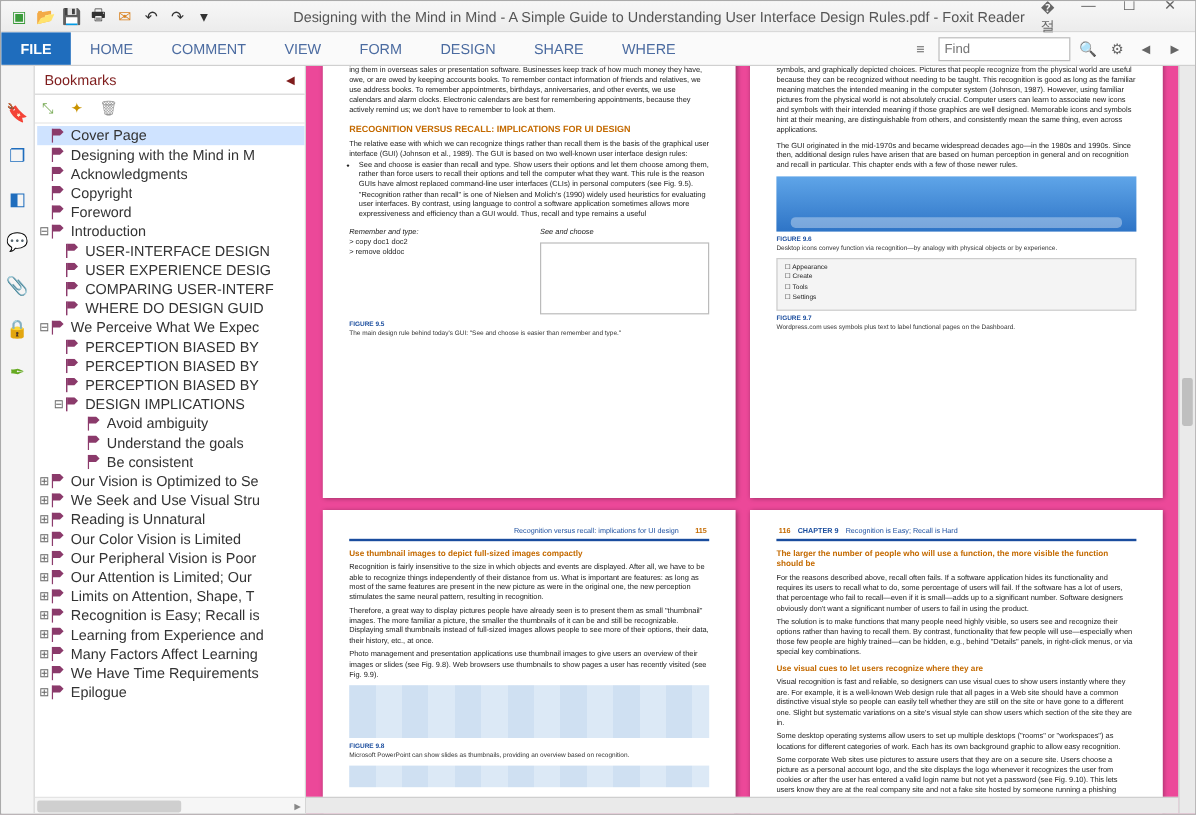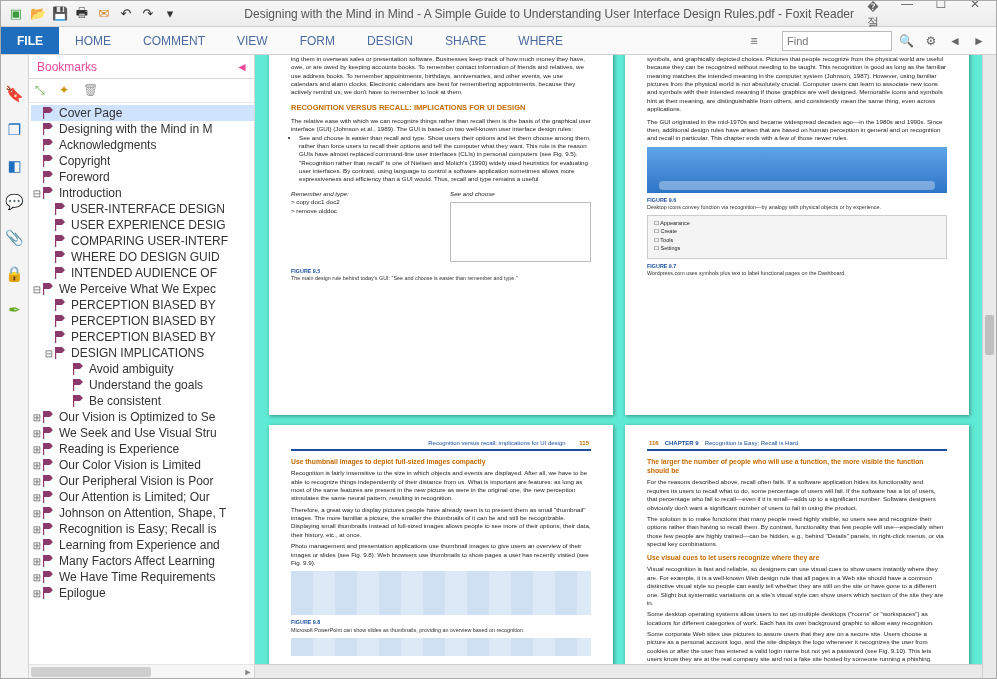--- a/index.html
+++ b/index.html
@@ -10,47 +10,47 @@
   .qat .ic { width: 18px; height: 18px; display: flex; align-items: center; justify-content: center; font-size: 13px; }
   .titlebar .title { flex: 1; text-align: right; color: #555; font-size: 12px; white-space: nowrap; overflow: hidden; text-overflow: ellipsis; padding: 0 8px; }
   .titlebar .winbtns { display: flex; gap: 12px; padding-right: 10px; }
   .winbtns span { width: 22px; text-align: center; color: #666; cursor: default; }
   
   .ribbon { height: 28px; background: #fafafa; border-bottom: 1px solid #d0d0d0; display: flex; align-items: stretch; }
   .ribbon .tab { padding: 0 16px; line-height: 28px; color: #4b6ba0; font-size: 12px; }
   .ribbon .tab.file { background: #1f6dbd; color: #fff; font-weight: bold; }
   .ribbon .spacer { flex: 1; }
   .ribbon .search { display: flex; align-items: center; gap: 6px; padding-right: 8px; }
-  .ribbon input { width: 110px; height: 20px; border: 1px solid #bbb; padding: 0 4px; font-size: 11px; margin-left: 13px; }
+  .ribbon input { width: 110px; height: 20px; border: 1px solid #bbb; padding: 0 4px; font-size: 11px; }
   .ribbon .ric { width: 18px; height: 18px; display:flex; align-items:center; justify-content:center; color:#666; }
   
   .main { flex: 1; display: flex; overflow: hidden; }
   
   .iconstrip { width: 28px; background: #f4f4f4; border-right: 1px solid #d5d5d5; display: flex; flex-direction: column; align-items: center; padding-top: 30px; gap: 18px; }
   .iconstrip .sic { width: 18px; height: 18px; font-size: 15px; text-align:center; }
   
   .bookmarks { width: 226px; border-right: 1px solid #d5d5d5; display: flex; flex-direction: column; font-size: 12px; overflow:hidden; }
-  .bm-header { height: 24px; line-height: 24px; padding-left: 8px; border-bottom: 1px solid #d5d5d5; font-weight: 400; color:#ec4899; display:flex; justify-content:space-between; padding-right:6px; }
+  .bm-header { height: 24px; line-height: 24px; padding-left: 8px; border-bottom: 1px solid #d5d5d5; font-weight: 400; color:#7f1d1d; display:flex; justify-content:space-between; padding-right:6px; }
   .bm-tools { height: 24px; display: flex; align-items: center; gap: 8px; padding-left: 6px; border-bottom: 1px solid #e6e6e6; }
   .bm-tools .tic { width:16px; height:16px; font-size:12px; color:#7a5; }
   .bm-tree { flex: 1; overflow: hidden; padding: 2px 0 2px 2px; }
   .bm-tree .row { display: flex; align-items: center; height: 16px; white-space: nowrap; overflow: hidden; }
   .bm-tree .tw { width: 12px; text-align: center; color: #666; font-size: 10px; flex-shrink:0; }
   .bm-tree .flg { width: 12px; height: 12px; margin-right: 4px; flex-shrink:0; display:inline-flex; }
   .flg svg { width:12px; height:12px; }
   .bm-tree .lbl { overflow: hidden; text-overflow: ellipsis; }
   .bm-tree .row.sel { background: #cfe3ff; }
   .bm-tree .row.d1 { padding-left: 12px; }
   .bm-tree .row.d2 { padding-left: 30px; }
   .bm-hscroll { height:14px; border-top:1px solid #e4e4e4; background:#f6f6f6; position:relative; }
   .bm-hscroll .thumb { position:absolute; left:2px; top:2px; height:10px; width:120px; background:#cfcfcf; border-radius:2px; }
   .bm-hscroll .ar { position:absolute; top:0; width:12px; height:14px; line-height:14px; text-align:center; color:#888; font-size:9px; }
   .bm-hscroll .ar.l { left:0 } .bm-hscroll .ar.r { right:0 }
   
-  .docview { flex:1; background:#5eead4; position:relative; overflow:hidden; }
+  .docview { flex:1; background:#ec4899; position:relative; overflow:hidden; }
   .page { position:absolute; background:#fff; box-shadow: 1px 1px 4px rgba(0,0,0,.4); overflow:hidden; }
   .page .content { padding: 10px 22px; font-size: 6.2px; line-height: 1.35; color:#222; }
   .page h4 { color:#c46a00; font-size:7.5px; font-weight:bold; margin:6px 0 4px; }
   .page h5 { color:#c46a00; font-size:6.8px; font-weight:bold; margin:5px 0 3px; }
   .page .runhead { font-size:6px; color:#1a4d9e; border-bottom: 2px solid #1a4d9e; padding:0 2px 2px; margin: 4px 0 6px; display:flex; gap:6px;}
   .page .runhead .pg { color:#c46a00; font-weight:bold; }
   .page .runhead.right { justify-content:flex-end; }
   .page .fig { height:44px; margin:4px 0; border:0; background: repeating-linear-gradient(90deg,#cfe0f2 0 22px,#dce9f6 22px 44px); }
   .page .fig.desktop { height:46px; background: linear-gradient(#5fa5e8,#2e74c6); position:relative; }
   .page .fig.desktop::after { content:""; position:absolute; left:4%; right:4%; bottom:3px; height:9px; background:rgba(255,255,255,.35); border-radius:4px; }
@@ -224,30 +224,20 @@
         <div class="row d1">
           <span class="tw"></span>
           <span class="flg">
             <svg viewBox="0 0 12 12">
               <path d="M1 0 H7 L10 3 L7 6 H1 Z" fill="#8b3a6b"></path>
               <rect x="0" y="0" width="1.2" height="12" fill="#8b3a6b"></rect>
             </svg>
           </span>
           <span class="lbl">WHERE DO DESIGN GUID</span>
         </div>
-        <div class="row d1">
-          <span class="tw"></span>
-          <span class="flg">
-            <svg viewBox="0 0 12 12">
-              <path d="M1 0 H7 L10 3 L7 6 H1 Z" fill="#8b3a6b"></path>
-              <rect x="0" y="0" width="1.2" height="12" fill="#8b3a6b"></rect>
-            </svg>
-          </span>
-          <span class="lbl">INTENDED AUDIENCE OF </span>
-        </div>
         <div class="row d0">
           <span class="tw">⊟</span>
           <span class="flg">
             <svg viewBox="0 0 12 12">
               <path d="M1 0 H7 L10 3 L7 6 H1 Z" fill="#8b3a6b"></path>
               <rect x="0" y="0" width="1.2" height="12" fill="#8b3a6b"></rect>
             </svg>
           </span>
           <span class="lbl">We Perceive What We Expec</span>
         </div>
@@ -342,21 +332,21 @@
           <span class="lbl">We Seek and Use Visual Stru</span>
         </div>
         <div class="row d0">
           <span class="tw">⊞</span>
           <span class="flg">
             <svg viewBox="0 0 12 12">
               <path d="M1 0 H7 L10 3 L7 6 H1 Z" fill="#8b3a6b"></path>
               <rect x="0" y="0" width="1.2" height="12" fill="#8b3a6b"></rect>
             </svg>
           </span>
-          <span class="lbl">Reading is Experience</span>
+          <span class="lbl">Reading is Unnatural</span>
         </div>
         <div class="row d0">
           <span class="tw">⊞</span>
           <span class="flg">
             <svg viewBox="0 0 12 12">
               <path d="M1 0 H7 L10 3 L7 6 H1 Z" fill="#8b3a6b"></path>
               <rect x="0" y="0" width="1.2" height="12" fill="#8b3a6b"></rect>
             </svg>
           </span>
           <span class="lbl">Our Color Vision is Limited</span>
@@ -382,21 +372,21 @@
           <span class="lbl">Our Attention is Limited; Our</span>
         </div>
         <div class="row d0">
           <span class="tw">⊞</span>
           <span class="flg">
             <svg viewBox="0 0 12 12">
               <path d="M1 0 H7 L10 3 L7 6 H1 Z" fill="#8b3a6b"></path>
               <rect x="0" y="0" width="1.2" height="12" fill="#8b3a6b"></rect>
             </svg>
           </span>
-          <span class="lbl">Johnson on Attention, Shape, T</span>
+          <span class="lbl">Limits on Attention, Shape, T</span>
         </div>
         <div class="row d0">
           <span class="tw">⊞</span>
           <span class="flg">
             <svg viewBox="0 0 12 12">
               <path d="M1 0 H7 L10 3 L7 6 H1 Z" fill="#8b3a6b"></path>
               <rect x="0" y="0" width="1.2" height="12" fill="#8b3a6b"></rect>
             </svg>
           </span>
           <span class="lbl">Recognition is Easy; Recall is</span>

